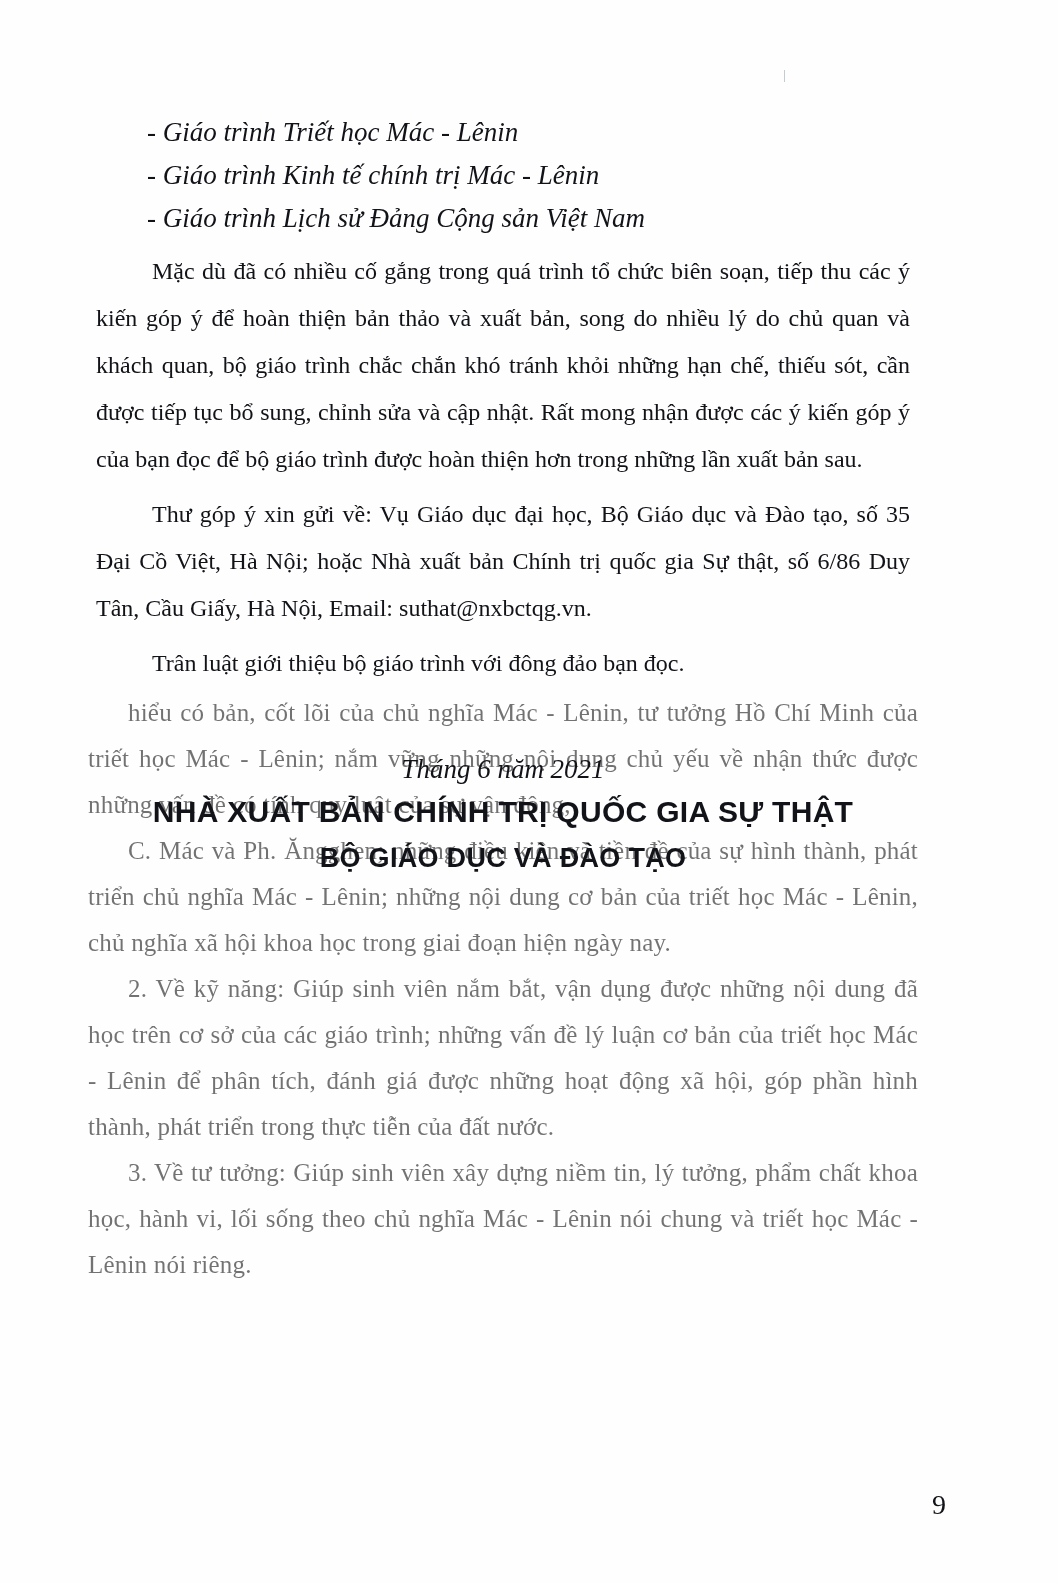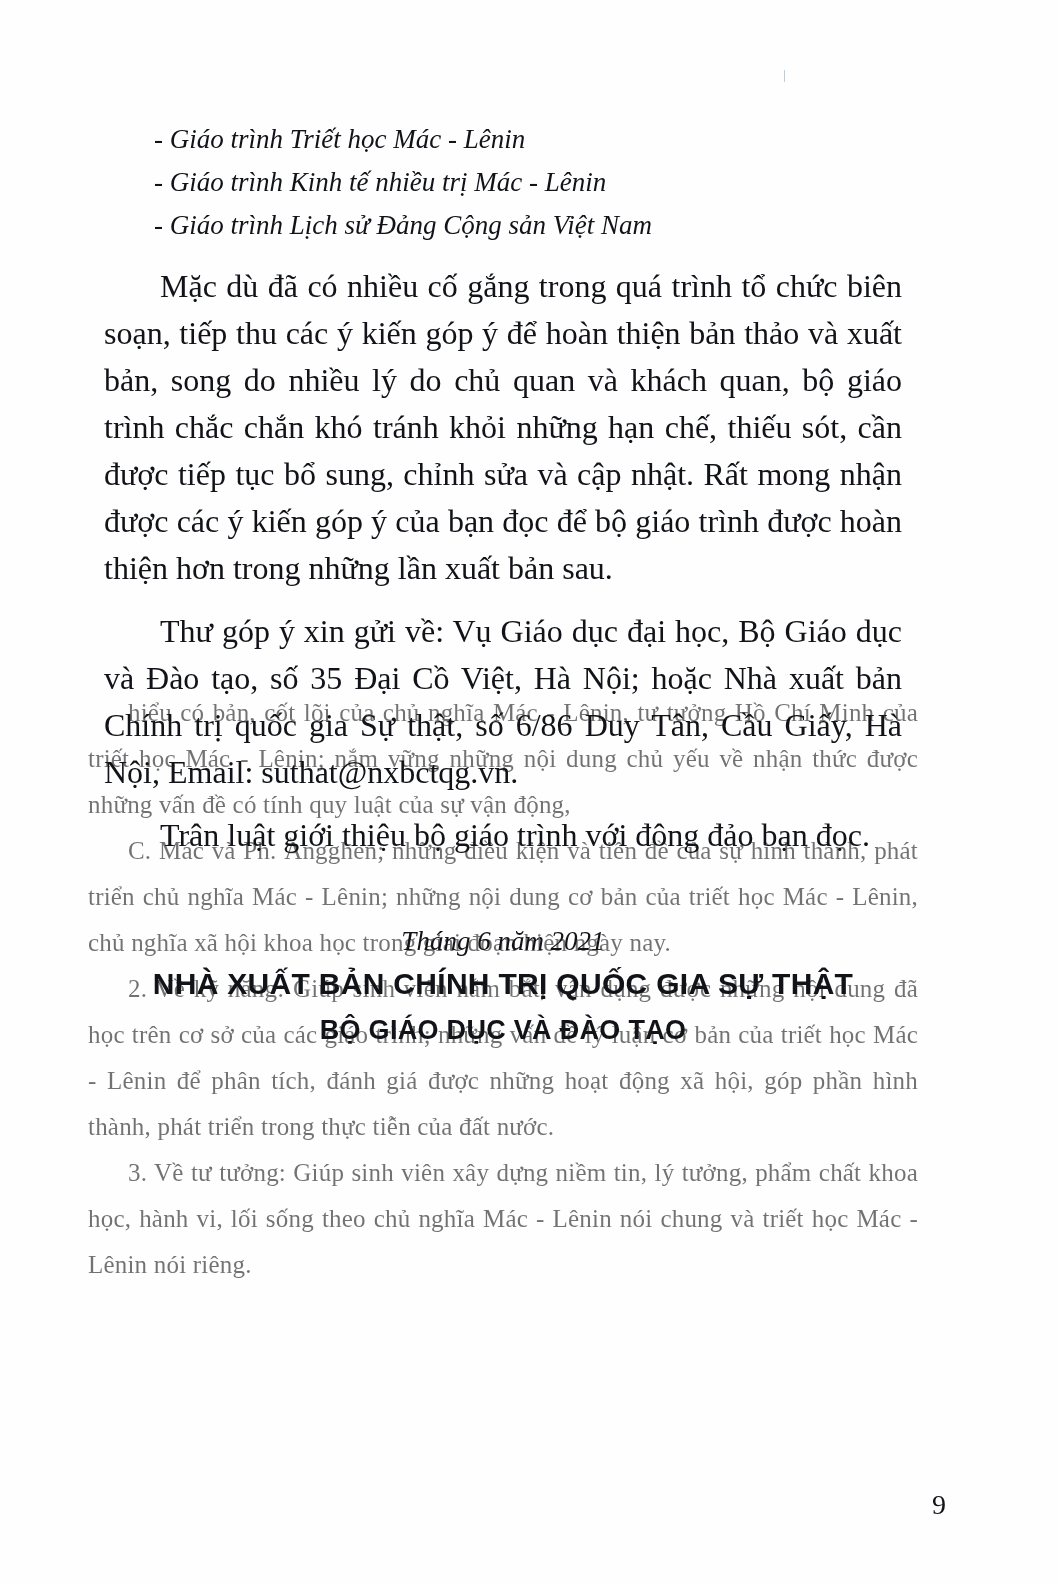--- a/index.html
+++ b/index.html
@@ -44,35 +44,35 @@
   }
 
   .content {
     position: absolute;
     left: 88px;
     top: 110px;
     width: 830px;
   }
 
   .list {
-    margin: 8px;
+    margin: 1px;
     padding: 0;
     list-style: none;
   }
   .list li {
     font-style: italic;
     font-size: 27px;
     line-height: 43px;
     padding-left: 58px;
     white-space: nowrap;
   }
 
   .body-par {
-    margin: 16px;
-    font-size: 32px;
+    margin: 8px;
+    font-size: 24px;
     line-height: 47px;
     text-align: justify;
     text-indent: 56px;
     text-justify: inter-word;
   }
   .body-par + .body-par {
     margin-top: 0;
   }
 
   .signature {
@@ -123,21 +123,21 @@
     <p>hiểu có bản, cốt lõi của chủ nghĩa Mác - Lênin, tư tưởng Hồ Chí Minh của triết học Mác - Lênin; nắm vững những nội dung chủ yếu về nhận thức được những vấn đề có tính quy luật của sự vận động,</p>
     <p>C. Mác và Ph. Ăngghen; những điều kiện và tiền đề của sự hình thành, phát triển chủ nghĩa Mác - Lênin; những nội dung cơ bản của triết học Mác - Lênin, chủ nghĩa xã hội khoa học trong giai đoạn hiện ngày nay.</p>
     <p>2. Về kỹ năng: Giúp sinh viên nắm bắt, vận dụng được những nội dung đã học trên cơ sở của các giáo trình; những vấn đề lý luận cơ bản của triết học Mác - Lênin để phân tích, đánh giá được những hoạt động xã hội, góp phần hình thành, phát triển trong thực tiễn của đất nước.</p>
     <p>3. Về tư tưởng: Giúp sinh viên xây dựng niềm tin, lý tưởng, phẩm chất khoa học, hành vi, lối sống theo chủ nghĩa Mác - Lênin nói chung và triết học Mác - Lênin nói riêng.</p>
   </div>
 
   <div class="content">
 
     <ul class="list">
       <li>- Giáo trình Triết học Mác - Lênin</li>
-      <li>- Giáo trình Kinh tế nhiều trị Mác - Lênin</li>
+      <li>- Giáo trình Kinh tế chính trị Mác - Lênin</li>
       <li>- Giáo trình Lịch sử Đảng Cộng sản Việt Nam</li>
     </ul>
 
     <p class="body-par">Mặc dù đã có nhiều cố gắng trong quá trình tổ chức biên soạn, tiếp thu các ý kiến góp ý để hoàn thiện bản thảo và xuất bản, song do nhiều lý do chủ quan và khách quan, bộ giáo trình chắc chắn khó tránh khỏi những hạn chế, thiếu sót, cần được tiếp tục bổ sung, chỉnh sửa và cập nhật. Rất mong nhận được các ý kiến góp ý của bạn đọc để bộ giáo trình được hoàn thiện hơn trong những lần xuất bản sau.</p>
     <p class="body-par">Thư góp ý xin gửi về: Vụ Giáo dục đại học, Bộ Giáo dục và Đào tạo, số 35 Đại Cồ Việt, Hà Nội; hoặc Nhà xuất bản Chính trị quốc gia Sự thật, số 6/86 Duy Tân, Cầu Giấy, Hà Nội, Email: suthat@nxbctqg.vn.</p>
     <p class="body-par">Trân luật giới thiệu bộ giáo trình với đông đảo bạn đọc.</p>
 
     <div class="signature">
       <div class="sig-date">Tháng 6 năm 2021</div>
       <div class="sig-line big">NHÀ XUẤT BẢN CHÍNH TRỊ QUỐC GIA SỰ THẬT</div>

